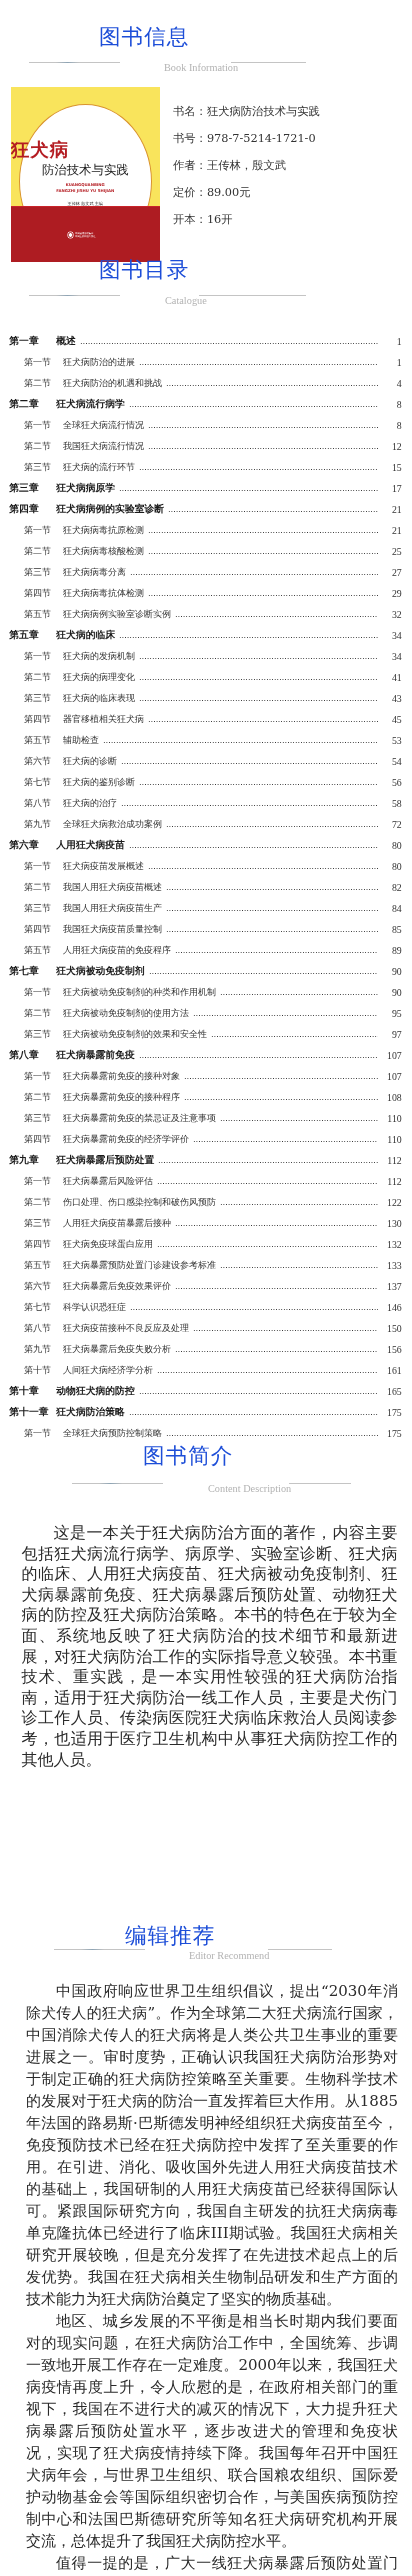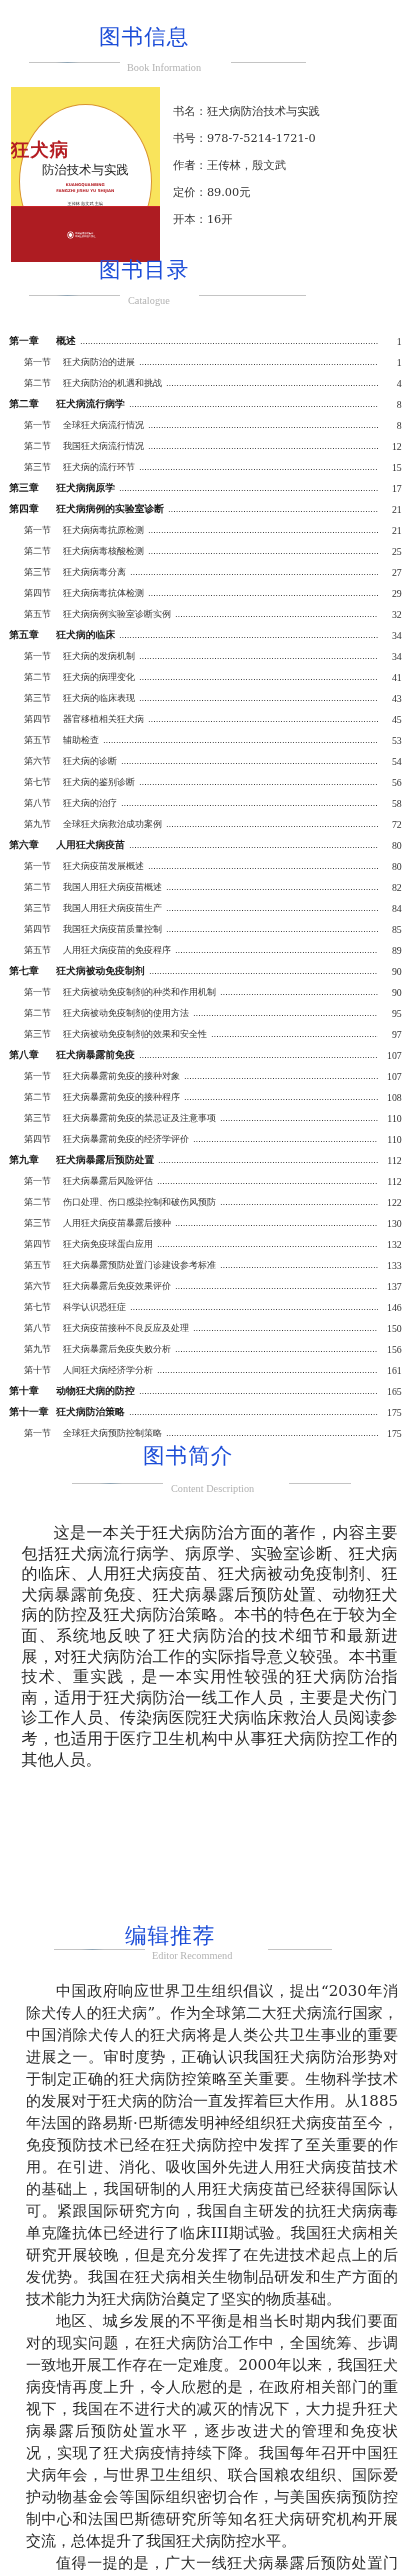--- a/index.html
+++ b/index.html
@@ -28,20 +28,21 @@
     letter-spacing: 1px;
     line-height: 1;
   }
   .sec-head .en {
     position: absolute;
     font-family: "Liberation Serif", "DejaVu Serif", serif;
     font-size: 10.3px;
     color: #b3b3b3;
     line-height: 1;
     white-space: nowrap;
+    margin-left: 37px;
   }
   .sec-head .line {
     position: absolute;
     height: 1px;
     background: #c4c4c4;
   }
   .sec-head .line.left::after {
     content: "";
     position: absolute;
     left: 30%;

